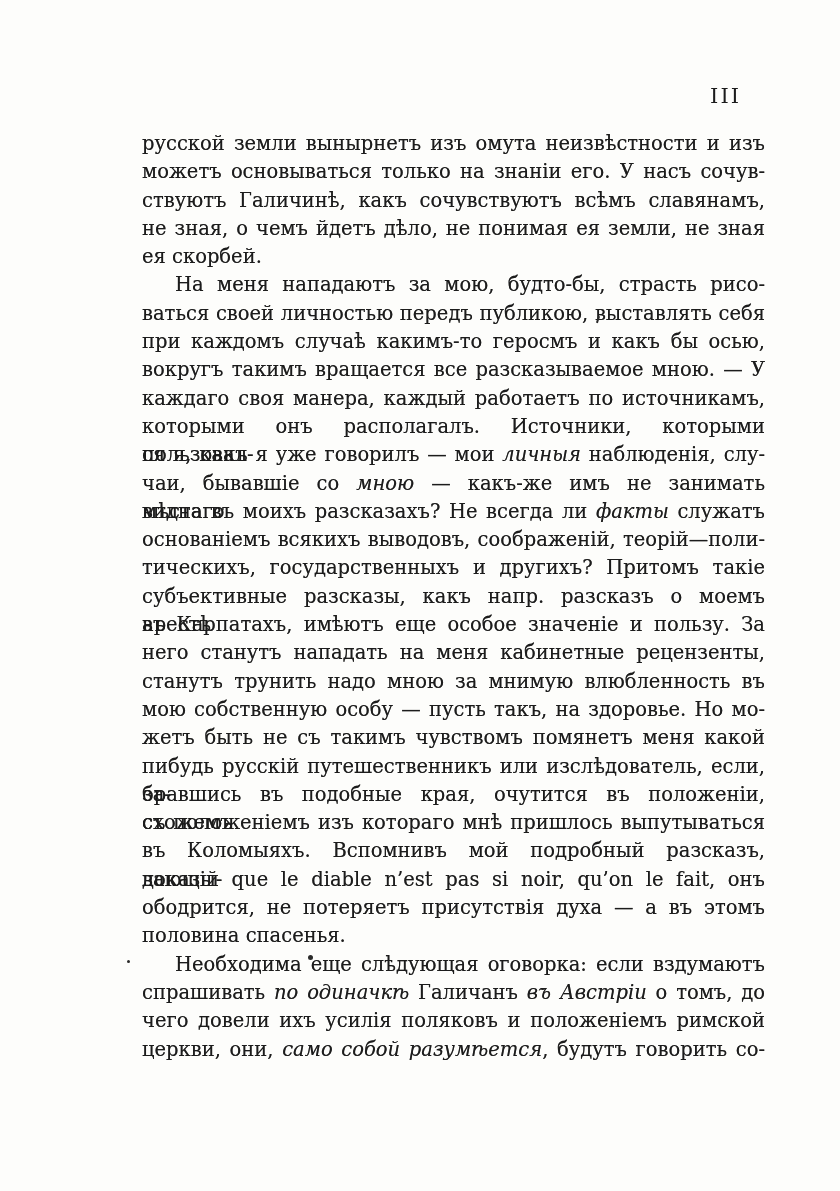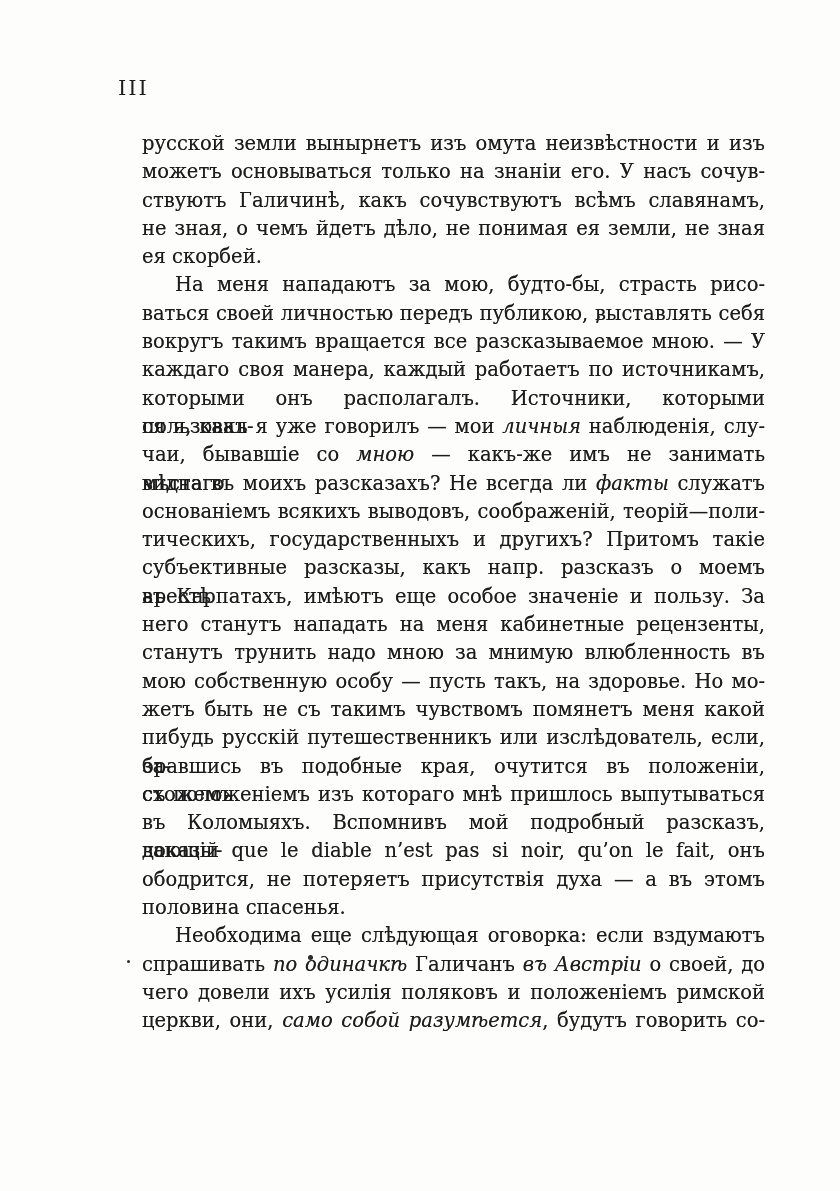--- a/index.html
+++ b/index.html
@@ -7,22 +7,22 @@
   body {
     width:840px; height:1191px;
     background:var(--paper);
     font-family:"DejaVu Serif","Liberation Serif",serif;
     color:var(--ink);
     position:relative;
     overflow:hidden;
   }
   .page { position:absolute; inset:0; }
   .pageno {
-    position:absolute; top:76px; left:118px; width:623px;
-    text-align:left;
+    position:absolute; top:84px; left:118px; width:623px;
+    text-align:right;
     font-size:21px; letter-spacing:2px;
     color:var(--ink);
   }
   .textblock {
     position:absolute; left:118px; top:130px; width:623px;
     font-size:19.5px;
     text-shadow:0 0 0.4px rgba(20,20,20,0.6);
     margin-left:24px;
   }
   .line {
@@ -46,20 +46,21 @@
 <div class="page">
   <div class="pageno">III</div>
   <div class="textblock">
       <div class="line"><span>русской земли вынырнетъ изъ омута неизвѣстности и изъ</span></div>
       <div class="line"><span>можетъ основываться только на знаніи его. У насъ сочув-</span></div>
       <div class="line"><span>ствуютъ Галичинѣ, какъ сочувствуютъ всѣмъ славянамъ,</span></div>
       <div class="line"><span>не зная, о чемъ йдетъ дѣло, не понимая ея земли, не зная</span></div>
       <div class="line end"><span>ея скорбей.</span></div>
       <div class="line ind"><span>На меня нападаютъ за мою, будто-бы, страсть рисо-</span></div>
       <div class="line"><span>ваться своей личностью передъ публикою, выставлять себя</span></div>
+      <div class="line"><span>при каждомъ случаѣ какимъ-то геросмъ и какъ бы осью,</span></div>
       <div class="line"><span>вокругъ такимъ вращается все разсказываемое мною. — У</span></div>
       <div class="line"><span>каждаго своя манера, каждый работаетъ по источникамъ,</span></div>
       <div class="line"><span>которыми онъ располагалъ. Источники, которыми пользовал-</span></div>
       <div class="line"><span>ся я, какъ я уже говорилъ — мои </span><span class="it">личныя</span><span> наблюденія, слу-</span></div>
       <div class="line"><span>чаи, бывавшіе со </span><span class="it">мною</span><span> — какъ-же имъ не занимать виднаго</span></div>
       <div class="line"><span>мѣста въ моихъ разсказахъ? Не всегда ли </span><span class="it">факты</span><span> служатъ</span></div>
       <div class="line"><span>основаніемъ всякихъ выводовъ, соображеній, теорій—поли-</span></div>
       <div class="line"><span>тическихъ, государственныхъ и другихъ? Притомъ такіе</span></div>
       <div class="line"><span>субъективные разсказы, какъ напр. разсказъ о моемъ арестѣ</span></div>
       <div class="line"><span>въ Карпатахъ, имѣютъ еще особое значеніе и пользу. За</span></div>
@@ -68,20 +69,20 @@
       <div class="line"><span>мою собственную особу — пусть такъ, на здоровье. Но мо-</span></div>
       <div class="line"><span>жетъ быть не съ такимъ чувствомъ помянетъ меня какой</span></div>
       <div class="line"><span>пибудь русскій путешественникъ или изслѣдователь, если, за-</span></div>
       <div class="line"><span>бравшись въ подобные края, очутится въ положеніи, схожемъ</span></div>
       <div class="line"><span>съ положеніемъ изъ котораго мнѣ пришлось выпутываться</span></div>
       <div class="line"><span>въ Коломыяхъ. Вспомнивъ мой подробный разсказъ, доказы-</span></div>
       <div class="line"><span>вающій que le diable n’est pas si noir, qu’on le fait, онъ</span></div>
       <div class="line"><span>ободрится, не потеряетъ присутствія духа — а въ этомъ</span></div>
       <div class="line end"><span>половина спасенья.</span></div>
       <div class="line ind"><span>Необходима еще слѣдующая оговорка: если вздумаютъ</span></div>
-      <div class="line"><span>спрашивать </span><span class="it">по одиначкѣ</span><span> Галичанъ </span><span class="it">въ Австріи</span><span> о своей, до</span></div>
+      <div class="line"><span>спрашивать </span><span class="it">по одиначкѣ</span><span> Галичанъ </span><span class="it">въ Австріи</span><span> о томъ, до</span></div>
       <div class="line"><span>чего довели ихъ усилія поляковъ и положеніемъ римской</span></div>
       <div class="line"><span>церкви, они, </span><span class="it">само собой разумѣется</span><span>, будутъ говорить со-</span></div>
     </div>
   <div class="tick"></div>
   <div class="speck s1"></div>
   <div class="speck s2"></div>
 </div>
 
 </body></html>

